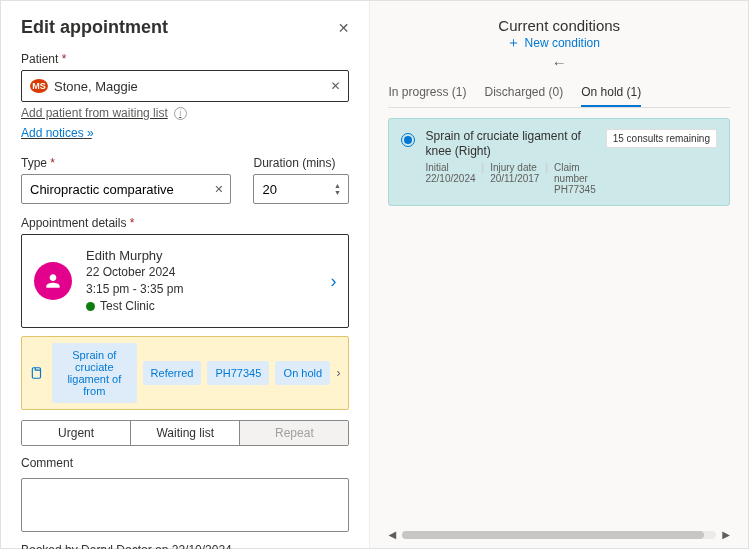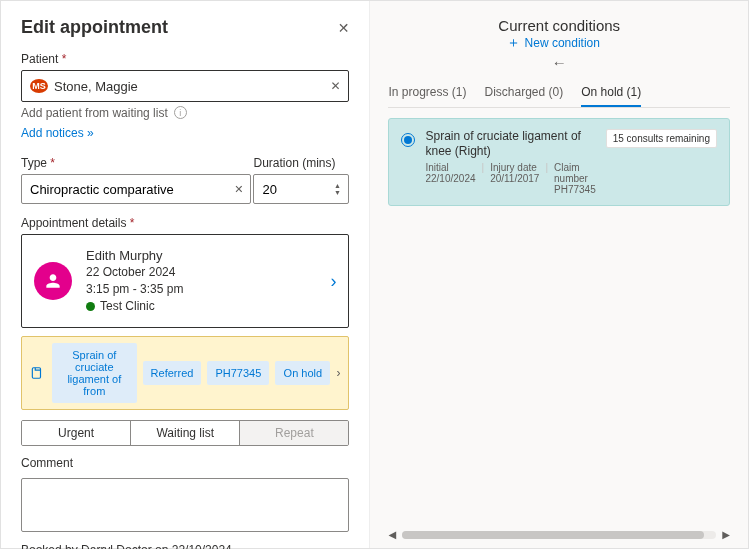--- a/index.html
+++ b/index.html
@@ -16,27 +16,27 @@
 .field-label { font-size: 12px; color: #323130; margin-bottom: 4px; display: block; }
 .req { color: #a4262c; }
 .field-wrap { margin-bottom: 6px; }
 
 .patient-input { display: flex; align-items: center; border: 1px solid #323130; border-radius: 2px; padding: 4px 8px; height: 32px; }
 .patient-chip { display: flex; align-items: center; gap: 6px; flex: 1; }
 .avatar-sm { width: 18px; height: 14px; border-radius: 50%; background: #d83b01; color: #fff; font-size: 9px; font-weight: 600; display: flex; align-items: center; justify-content: center; }
 .patient-name { font-size: 13px; }
 .clear-x { color: #605e5c; cursor: pointer; font-size: 12px; }
 
-.sub-row { display: flex; align-items: flex-start; gap: 6px; margin-top: 4px; }
+.sub-row { display: flex; align-items: center; gap: 6px; margin-top: 4px; text-decoration: underline; }
 .sub-text { font-size: 12px; color: #605e5c; }
 .info-dot { width: 13px; height: 13px; border: 1px solid #a19f9d; border-radius: 50%; font-size: 9px; color: #a19f9d; display: inline-flex; align-items: center; justify-content: center; }
 .link { color: #0078d4; font-size: 12px; cursor: pointer; text-decoration: none; }
 .link .chevrons { letter-spacing: -2px; }
 
-.row2 { display: flex; gap: 2px; margin-top: 10px; justify-content: space-between; }
+.row2 { display: flex; gap: 22px; margin-top: 10px; justify-content: space-between; }
 .col-type { flex: 1; }
 .col-dur { width: 96px; }
 .text-input { width: 100%; height: 30px; border: 1px solid #8a8886; border-radius: 2px; padding: 0 24px 0 8px; font-size: 13px; position: relative; }
 .input-wrap { position: relative; }
 .input-clear { position: absolute; right: 8px; top: 0; height: 30px; display: flex; align-items: center; color: #605e5c; cursor: pointer; font-size: 11px; }
 .spinner { position: absolute; right: 4px; top: 0; height: 30px; width: 16px; display: flex; flex-direction: column; justify-content: center; color: #605e5c; font-size: 7px; line-height: 7px; }
 .spinner span { cursor: pointer; text-align: center; }
 
 .details { margin-top: 12px; }
 .details-card { border: 1px solid #323130; border-radius: 2px; padding: 12px; display: flex; align-items: center; gap: 14px; cursor: pointer; }

